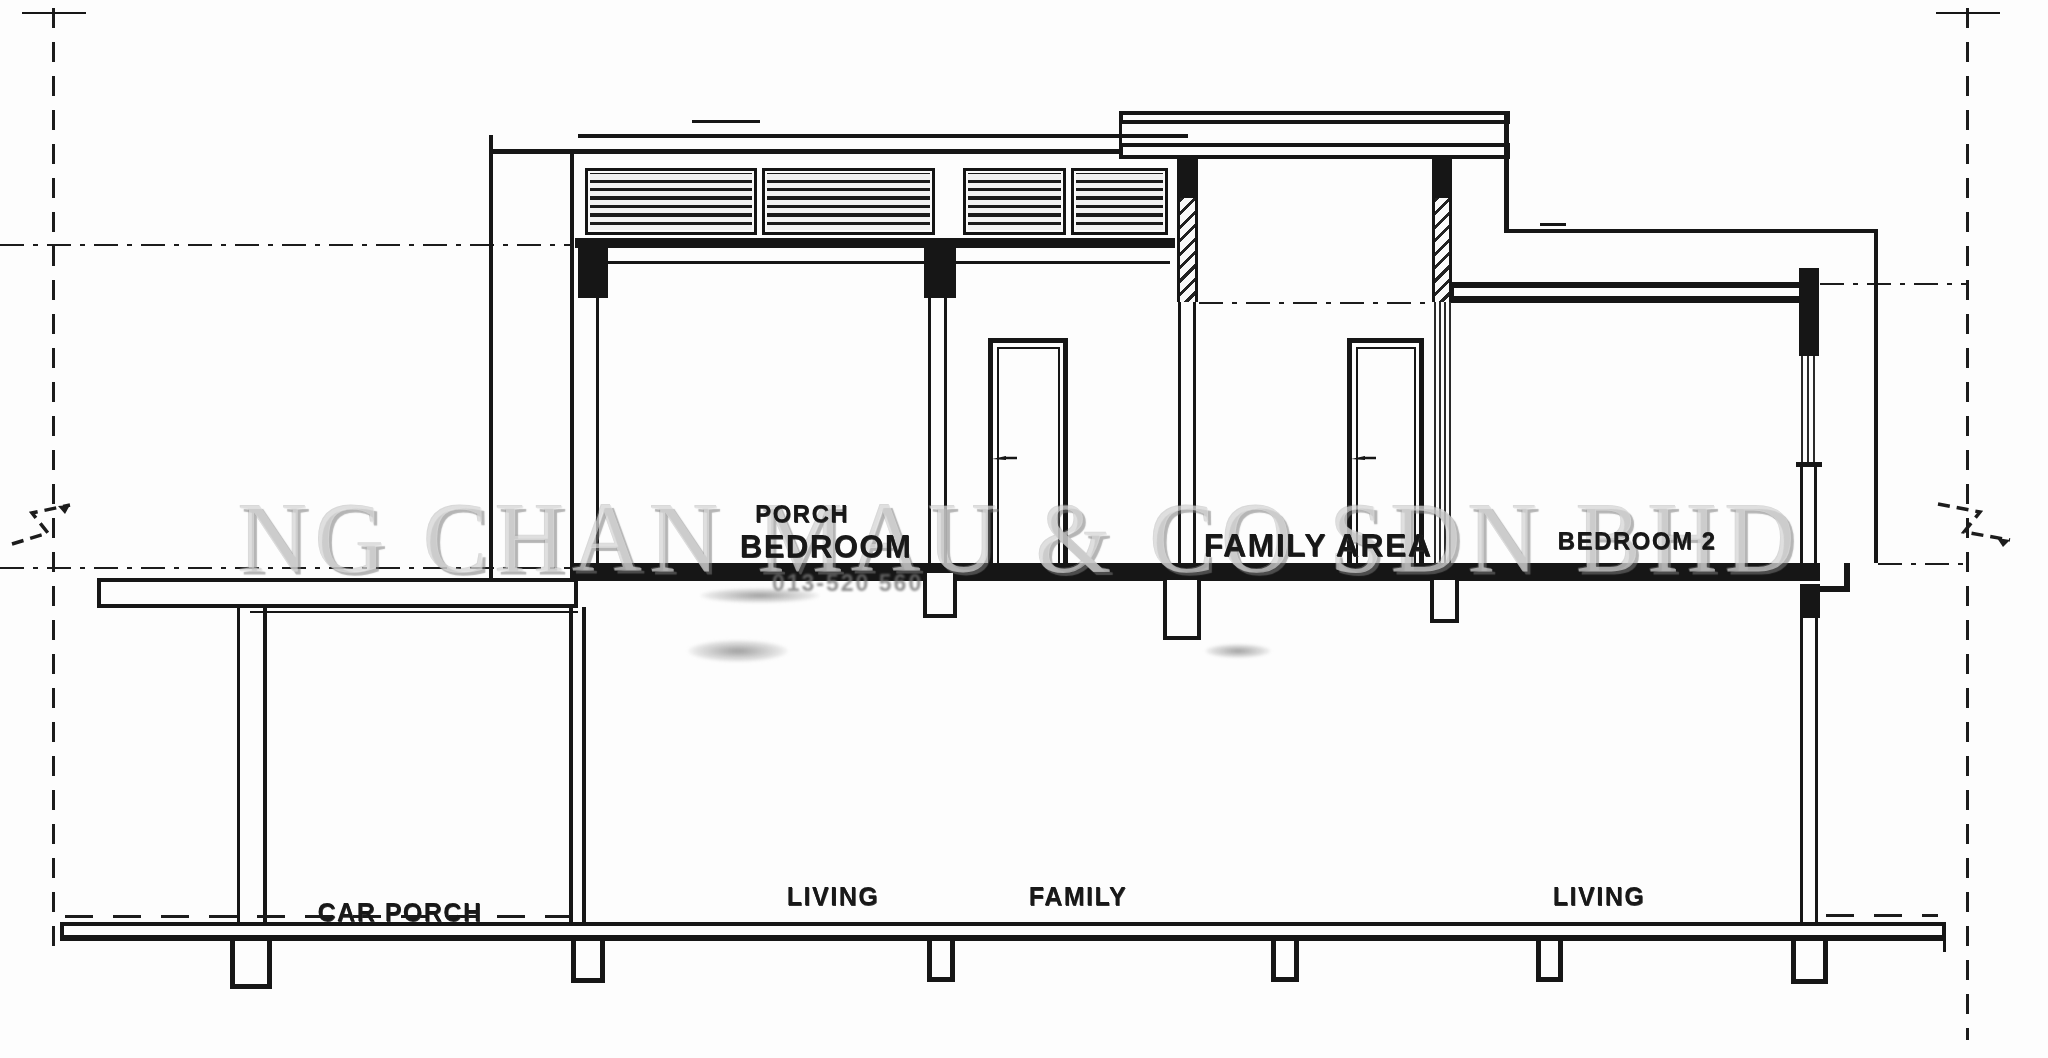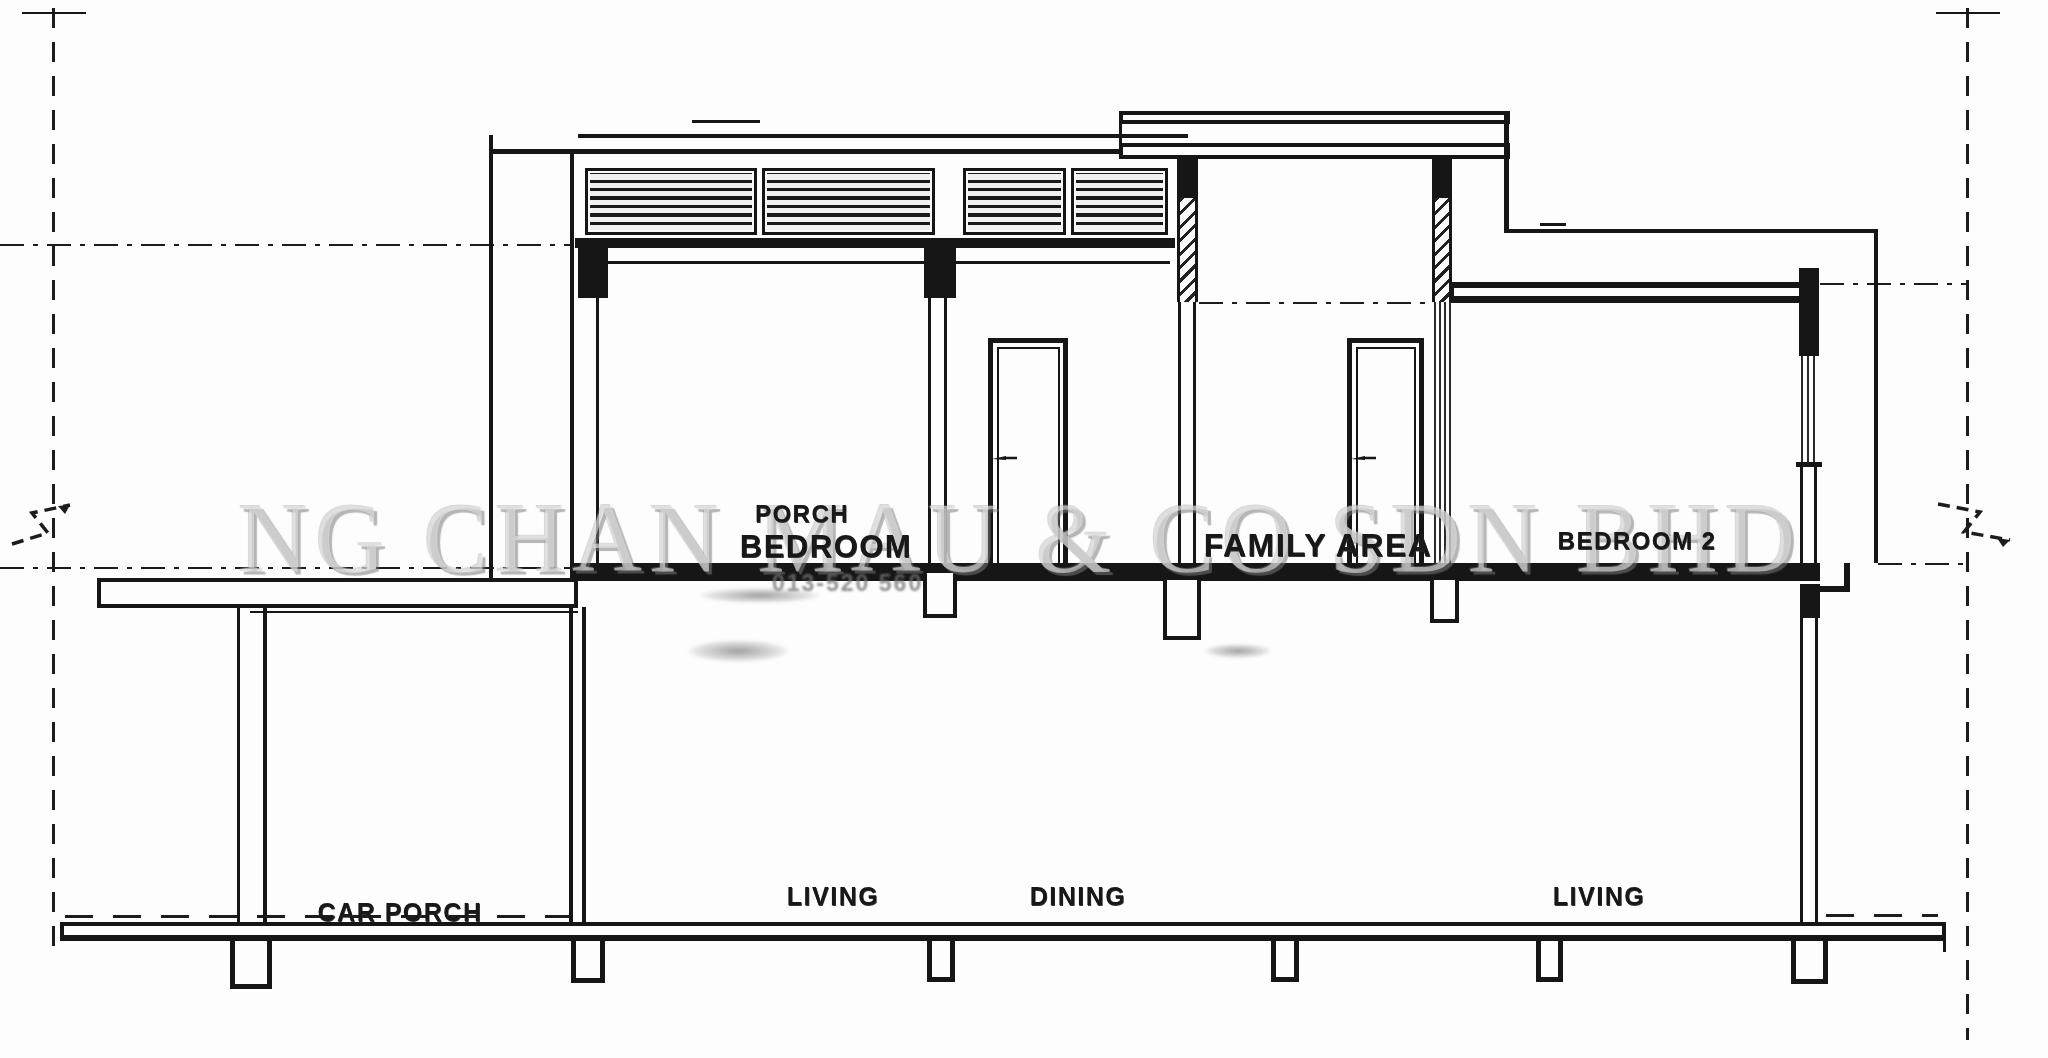--- a/index.html
+++ b/index.html
@@ -168,16 +168,16 @@
   <div class="smudge" style="left:688px;top:640px;width:100px;height:22px;"></div>
   <div class="smudge" style="left:1205px;top:644px;width:66px;height:14px;"></div>
   <div class="smudge" style="left:700px;top:588px;width:120px;height:15px;"></div>
 
   <div class="roomlabel" style="left:802px;top:500px;font-size:24px;">PORCH</div>
   <div class="roomlabel" style="left:826px;top:529px;font-size:31px;">BEDROOM</div>
   <div class="roomlabel" style="left:1318px;top:527px;font-size:32px;">FAMILY AREA</div>
   <div class="roomlabel" style="left:1637px;top:527px;font-size:24px;">BEDROOM 2</div>
   <div class="roomlabel" style="left:400px;top:898px;text-align:center;">CAR PORCH</div>
   <div class="roomlabel" style="left:789px;top:882px;margin-left:44px;">LIVING</div>
-  <div class="roomlabel" style="left:1078px;top:882px;">DINING</div>
+  <div class="roomlabel" style="left:1078px;top:882px;">FAMILY</div>
   <div class="roomlabel" style="left:1599px;top:882px;">LIVING</div>
 
 </div>
 
 </body></html>

